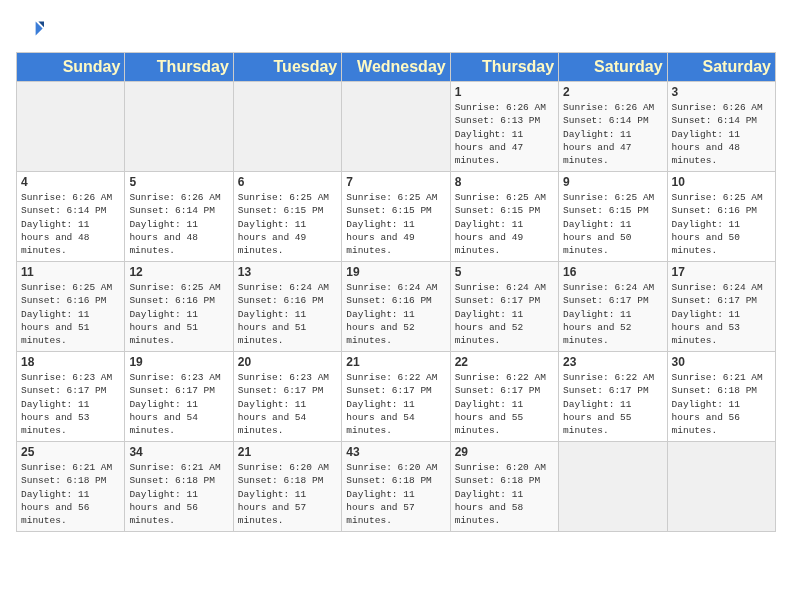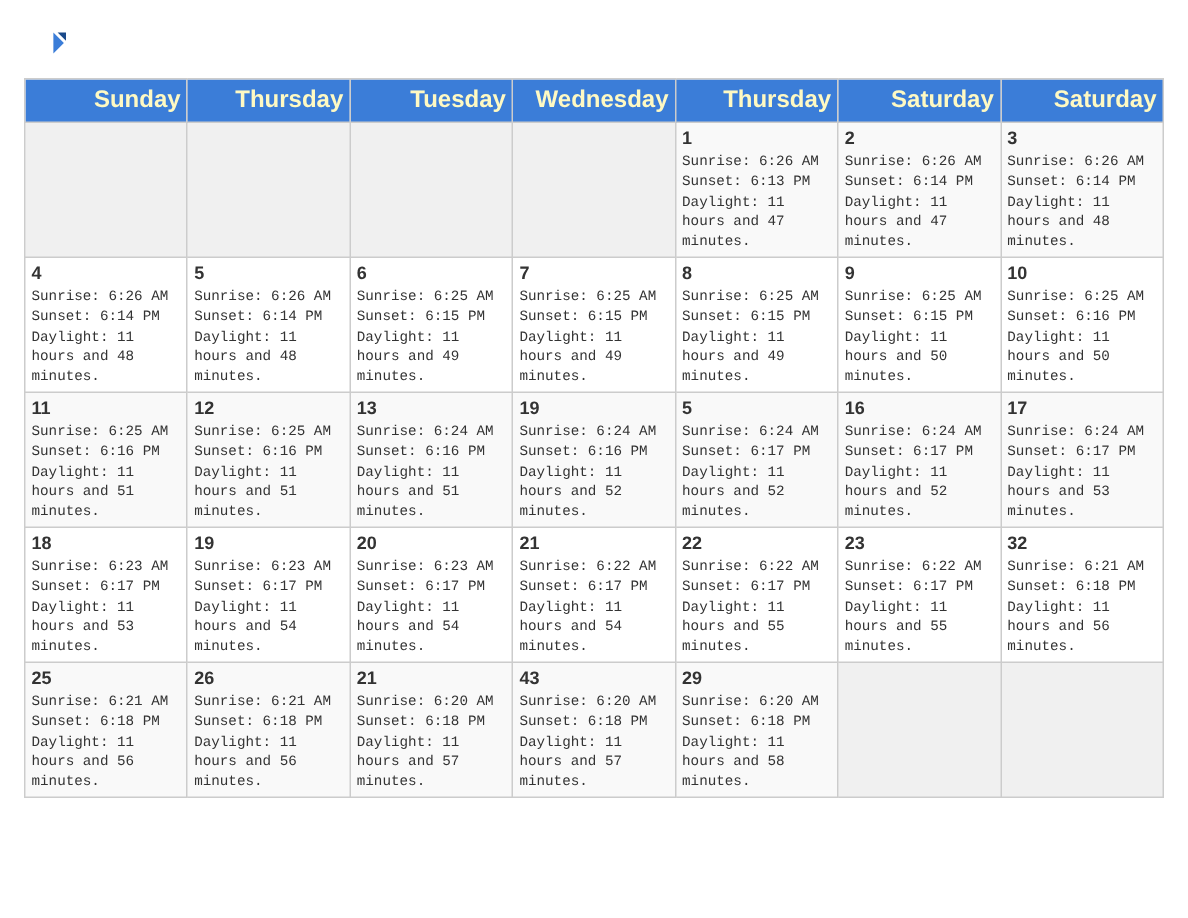--- a/index.html
+++ b/index.html
@@ -291,37 +291,37 @@
 and 55 minutes.</div>
         </td>
         <td>
           <span class="day-num">23</span>
           <div class="cell-content">Sunrise: 6:22 AM
 Sunset: 6:17 PM
 Daylight: 11 hours
 and 55 minutes.</div>
         </td>
         <td>
-          <span class="day-num">32</span>
+          <span class="day-num">30</span>
           <div class="cell-content">Sunrise: 6:21 AM
 Sunset: 6:18 PM
 Daylight: 11 hours
 and 56 minutes.</div>
         </td>
       </tr>
       <tr>
         <td>
           <span class="day-num">25</span>
           <div class="cell-content">Sunrise: 6:21 AM
 Sunset: 6:18 PM
 Daylight: 11 hours
 and 56 minutes.</div>
         </td>
         <td>
-          <span class="day-num">26</span>
+          <span class="day-num">34</span>
           <div class="cell-content">Sunrise: 6:21 AM
 Sunset: 6:18 PM
 Daylight: 11 hours
 and 56 minutes.</div>
         </td>
         <td>
           <span class="day-num">21</span>
           <div class="cell-content">Sunrise: 6:20 AM
 Sunset: 6:18 PM
 Daylight: 11 hours

